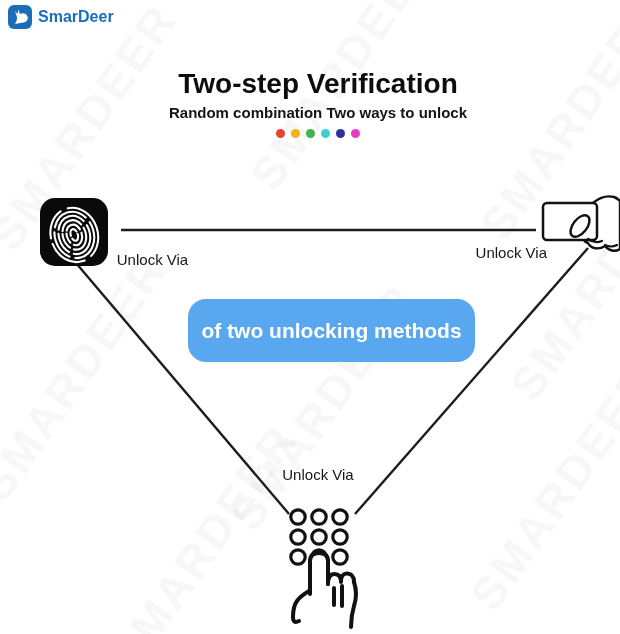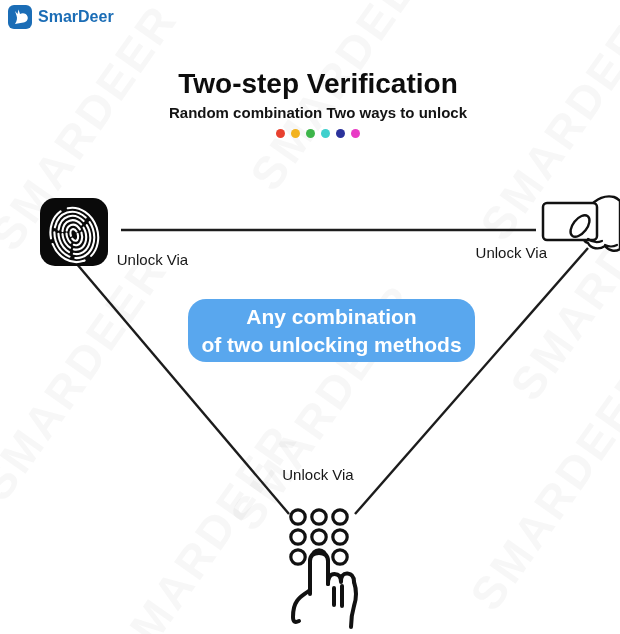--- a/index.html
+++ b/index.html
@@ -100,21 +100,20 @@
     <rect x="11" y="14" width="54" height="37" rx="4" fill="#fff" stroke="#111" stroke-width="2.5"></rect>
     <ellipse cx="48" cy="37" rx="7" ry="12.5" transform="rotate(38 48 37)" fill="#fff" stroke="#111" stroke-width="2.4"></ellipse>
     <path fill="none" stroke="#111" stroke-width="2.2" stroke-linecap="round" d="M56,50 C60,53 65,54 70,52 M73,56 C77,58 81,58 85,56"></path>
   </svg>
 
   <div class="label lbl-ic">
     <div>Unlock Via</div>
   </div>
 
   <div class="callout" style="background: rgb(89, 167, 238); color: rgb(255, 255, 255);">
-    <div>Any combination</div>
     <div>of two unlocking methods</div>
   </div>
 
   <div class="label lbl-pw">
     <div>Unlock Via</div>
   </div>
 
   <svg class="abs" style="left:288px;top:507px" width="62" height="62" viewBox="0 0 62 62">
     <g fill="#fff" stroke="#111" stroke-width="3.2">
       <circle cx="10" cy="10" r="7.2"></circle>

